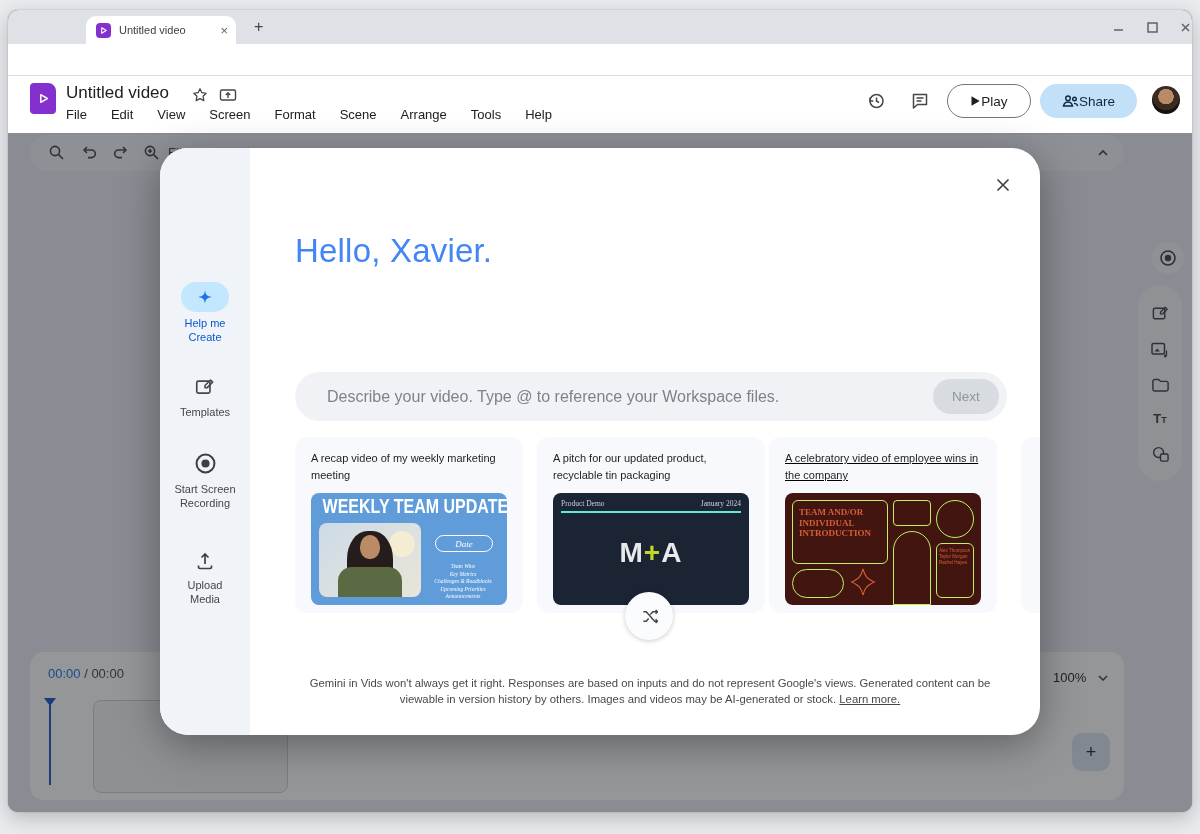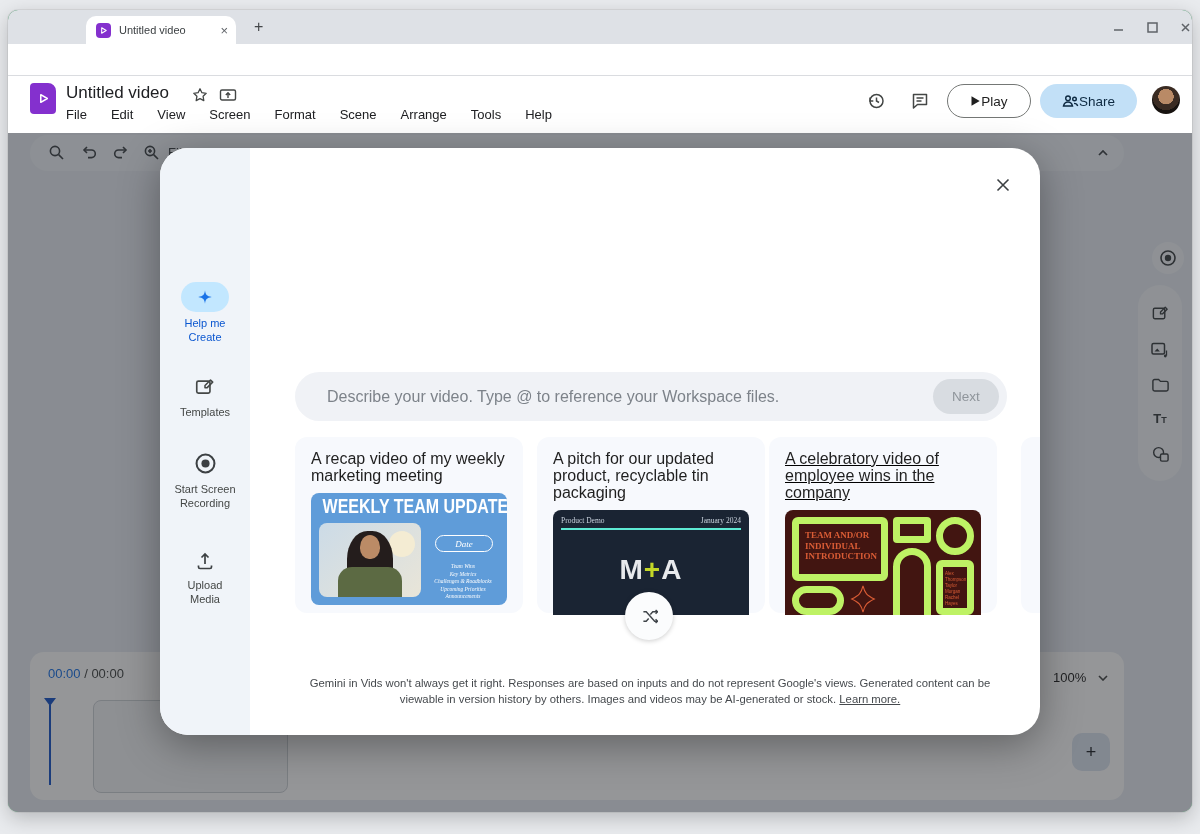--- a/index.html
+++ b/index.html
@@ -77,21 +77,21 @@
   .promptbox { left:135px; top:224px; width:712px; height:49px; background:#f0f2f6; border-radius:25px; }
   .promptinput { position:absolute; left:32px; top:0; width:560px; height:49px; border:none; outline:none;
                  background:transparent; font-size:16px; color:#3c4043;
                  font-family:"Liberation Sans","DejaVu Sans",sans-serif; }
   .promptinput::placeholder { color:#7d838a; opacity:1; }
   .nextbtn { right:8px; top:7px; width:66px; height:35px; background:#d8dce1; color:#8f959b;
              border:none; border-radius:18px; font-size:13.5px;
              font-family:"Liberation Sans","DejaVu Sans",sans-serif; }
   .cardswrap { left:135px; top:289px; width:745px; height:178px; overflow:hidden; }
   .card { top:0; width:228px; height:176px; background:#f7f9fd; border-radius:12px; padding:13px 16px; }
-  .cardtitle { font-size:16px; line-height:17px; color:#1f1f1f; font-weight:500; }
+  .cardtitle { font-size:11px; line-height:17px; color:#1f1f1f; font-weight:500; }
   .thumb { position:relative; margin-top:9px; width:196px; height:112px; border-radius:8px; overflow:hidden; }
   
   .t1 { background:#5f9cd9; }
   .t1 .headline { position:absolute; left:-10px; top:2px; width:216px; text-align:center; color:#fff;
                   font-size:20px; font-weight:800; transform:scaleX(.8); white-space:nowrap; }
   .t1 .photo { position:absolute; left:8px; top:30px; width:102px; height:74px; border-radius:8px;
                overflow:hidden; background:linear-gradient(135deg,#ccdbe7,#e9e5d8); }
   .t1 .glow { position:absolute; right:6px; top:8px; width:26px; height:26px; border-radius:50%;
               background:#f6edd2; opacity:.9; }
   .t1 .hair { position:absolute; left:28px; top:8px; width:46px; height:62px; background:#241d1c;
@@ -109,21 +109,21 @@
   
   .t2 { background:#1a2433; padding:6px 8px; }
   .t2 .hdr { display:flex; justify-content:space-between; color:#c9d2dd; font-size:7.5px;
              font-family:"Liberation Serif","DejaVu Serif",serif; padding-bottom:3px;
              border-bottom:2px solid #5eead4; }
   .t2 .big { position:absolute; left:0; top:44px; width:196px; text-align:center; font-size:28px;
              font-weight:700; color:#e8eaed; letter-spacing:1px; }
   .t2 .plus { color:#c3d727; }
   
   .t3 { background:#421511; }
-  .t3 .box { position:absolute; border:7px solid #bef264; }
+  .t3 .box { position:absolute; border:1px solid #bef264; }
   .t3 .h3box { left:7px; top:7px; width:96px; height:64px; border-radius:6px; padding:6px;
                color:#d95c35; font-family:"Liberation Serif","DejaVu Serif",serif; font-weight:700;
                font-size:9px; line-height:10.5px; }
   .t3 .rect-tm { left:108px; top:7px; width:38px; height:26px; border-radius:4px; }
   .t3 .circ-tr { left:151px; top:7px; width:38px; height:38px; border-radius:50%; }
   .t3 .arch { left:108px; top:38px; width:38px; height:74px; border-radius:19px 19px 0 0; }
   .t3 .names { left:151px; top:50px; width:38px; height:55px; border-radius:6px; padding:4px 2px;
                color:#d95c35; font-size:4.5px; line-height:6px; }
   .t3 .oval { left:7px; top:76px; width:52px; height:29px; border-radius:15px; }
   .t3 .star4 { position:absolute; left:62px; top:73px; }
@@ -400,20 +400,21 @@
         </div>
       </div>
 
       <span class="a mclose">
         <svg width="16" height="16" viewBox="0 0 16 16">
             <path d="M2.5 2.5l11 11M13.5 2.5l-11 11" stroke="#3c4043" stroke-width="1.6"></path>
           </svg>
       </span>
 
       <div class="a greet">
+        <div class="l1">Hello, Xavier.</div>
       </div>
 
       <div class="a promptbox">
         <input class="promptinput" type="text" placeholder="Describe your video. Type @ to reference your Workspace files." style="">
         <button class="a nextbtn">Next</button>
       </div>
 
       <div class="a cardswrap">
 
         <div class="a card" style="left:0;">

